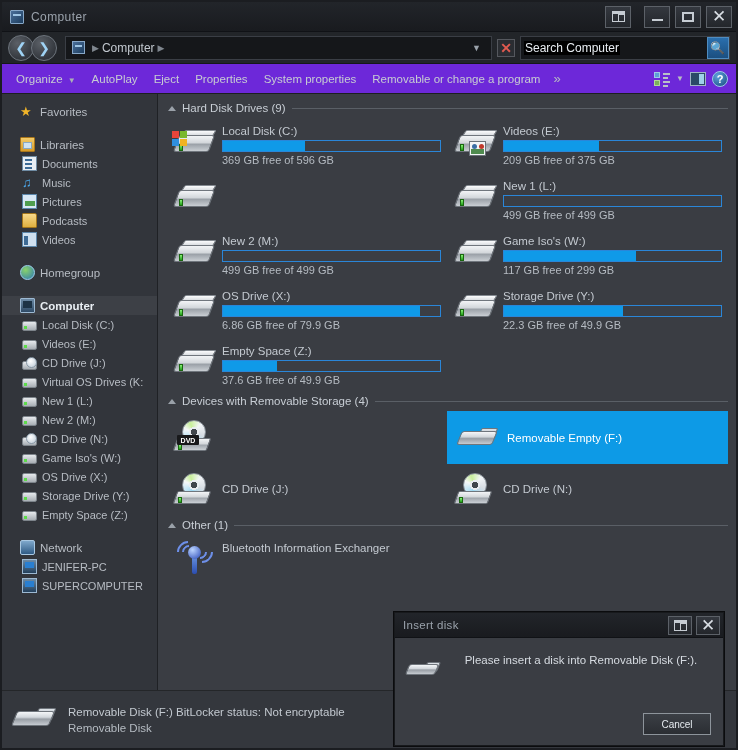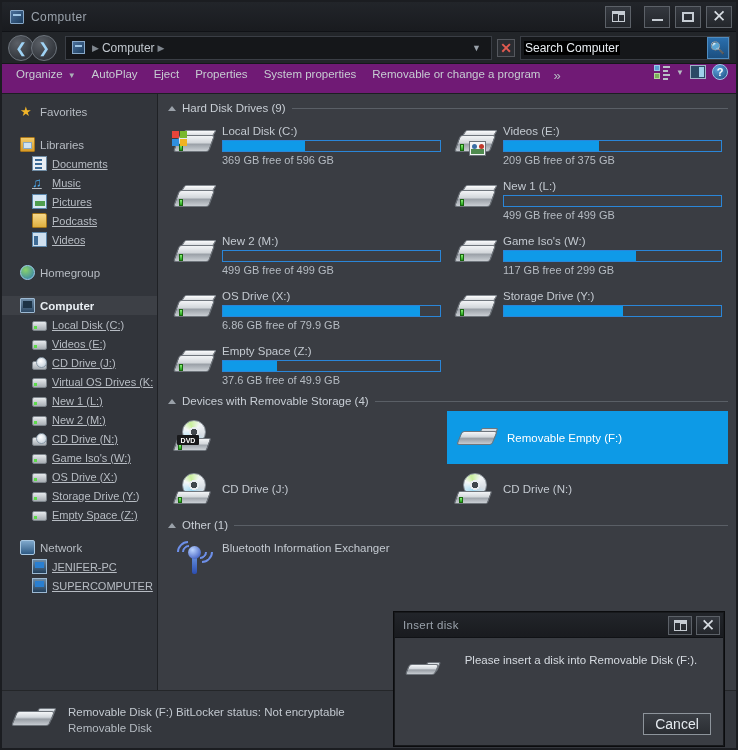--- a/index.html
+++ b/index.html
@@ -122,22 +122,22 @@
     width:22px; height:22px; flex:none;
     background:linear-gradient(to bottom,#2a6fae,#1b4f80);
     border:1px solid #4f8cc0;
     display:flex;align-items:center;justify-content:center;
     color:#d7ecff; font-size:12px;
   }
 
   
   .cmdbar {
     height:30px; min-height:30px;
-    background:#701a75;
-    display:flex; align-items:flex-start;
+    background:#6d28d9;
+    display:flex; align-items:center;
     padding:0 6px;
     border-bottom:1px solid #1c1e22;
     gap:0;
   }
   .cmd {
     color:#c7ccd2; font-size:11.5px;
     padding:4px 8px; white-space:nowrap;
   }
   .cmd .caret { font-size:8px; margin-left:5px; color:#aab0b7; }
   .cmd.chev { font-size:13px; color:#b6bcc3; padding:4px 5px; }
@@ -180,21 +180,21 @@
     padding:8px 0 0 0;
     overflow:hidden;
     position:relative;
   }
   .nav-group { margin-bottom:2px; }
   .nav-row {
     display:flex; align-items:center;
     height:19px; padding-left:18px;
     color:#b7bcc3; font-size:11.5px; white-space:nowrap;
   }
-  .nav-row.child { padding-left:30px; font-size:11px;text-decoration:underline; }
+  .nav-row.child { padding-left:20px; font-size:11px; }
   .nav-row.selected { background:#3d4046; color:#e9eef3; font-weight:bold;}
   .nav-row .lbl { overflow:hidden; text-overflow:clip; }
   .nav-ico { width:15px; height:15px; margin-right:5px; flex:none; position:relative; }
 
   .ic-star { color:#f0b429; font-size:13px; line-height:15px; }
   .ic-lib { background:linear-gradient(to bottom,#f2cb6a,#d79b28); border:1px solid #a9761a; border-radius:1px; }
   .ic-lib:after{content:"";position:absolute;left:2px;top:4px;right:2px;bottom:2px;background:#cfe3f2;border:1px solid #8aa9c1;}
   .ic-doc { background:#e8eef4; border:1px solid #6f8ba3; }
   .ic-doc:after{content:"";position:absolute;left:2px;top:2px;right:4px;height:2px;background:#3b6a96;box-shadow:0 4px 0 #3b6a96,0 8px 0 #3b6a96;}
   .ic-music { color:#4ba6e8; font-size:13px; line-height:15px; }
@@ -381,21 +381,21 @@
     color:#c6ccd3;
   }
   .dlg-body { flex:1; display:flex; padding:10px 12px 0 12px; }
   .dlg-ico { width:44px; flex:none; position:relative; margin-top:12px;}
   .dlg-msg { flex:1; color:#d6dbe1; font-size:11.5px; padding-top:6px; text-align:center;}
   .dlg-foot { padding:0 12px 10px 12px; display:flex; justify-content:flex-end;}
   .dlg-cancel {
     min-width:68px; height:22px;
     background:linear-gradient(to bottom,#3b3f45,#2b2e33);
     border:1px solid #8d949b;
-    color:#e4e9ee; font-size:14px;
+    color:#e4e9ee; font-size:10px;
     display:flex; align-items:center; justify-content:center;
   }
 
   
   .statusbar {
     height:58px; min-height:58px;
     background:#34373d;
     border-top:1px solid #242629;
     display:flex; align-items:center;
     padding:0 10px;
@@ -711,20 +711,21 @@
           <div class="drive-ico">
             <span class="hdd-top"></span>
               <span class="hdd-body"></span>
               <span class="hdd-led"></span>
           </div>
           <div class="tile-info">
             <div class="tile-name">Storage Drive (Y:)</div>
             <div class="bar">
               <span class="fill" style="width: 55%;"></span>
             </div>
+            <div class="tile-sub">22.3 GB free of 49.9 GB</div>
           </div>
         </div>
 
         <div class="tile">
           <div class="drive-ico">
             <span class="hdd-top"></span>
               <span class="hdd-body"></span>
               <span class="hdd-led"></span>
           </div>
           <div class="tile-info">

